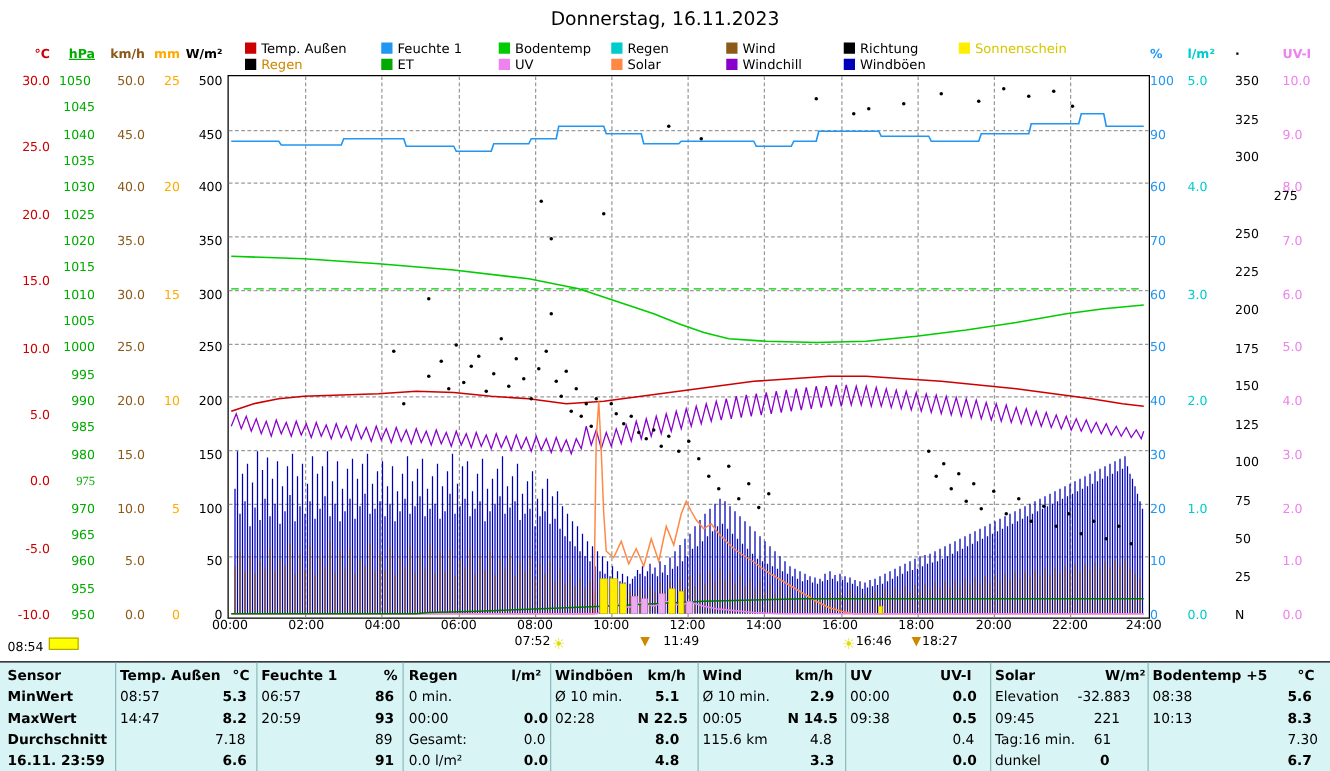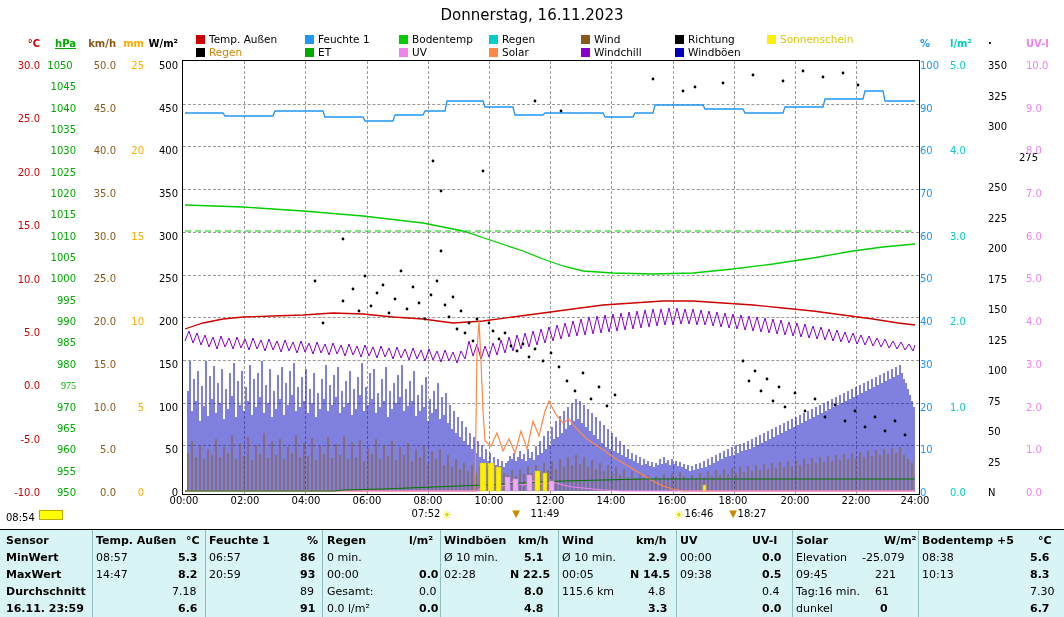--- a/index.html
+++ b/index.html
@@ -600,21 +600,21 @@
     <span class="cell b" style="left:300px">86</span>
     <span class="cell" style="left:327px">0 min.</span>
     <span class="cell b" style="left:419px"></span>
     <span class="cell" style="left:444px">Ø 10 min.</span>
     <span class="cell b" style="left:524px">5.1</span>
     <span class="cell" style="left:562px">Ø 10 min.</span>
     <span class="cell b" style="left:648px">2.9</span>
     <span class="cell" style="left:680px">00:00</span>
     <span class="cell b" style="left:762px">0.0</span>
     <span class="cell" style="left:796px">Elevation</span>
-    <span class="cell" style="left:862px">-25.079</span>
+    <span class="cell" style="left:862px">-32.883</span>
     <span class="cell" style="left:922px">08:38</span>
     <span class="cell b" style="left:1030px">5.6</span>
   </div>
 
   <div class="trow" style="top:36px">
     <span class="cell b" style="left:6px">MaxWert</span>
     <span class="cell" style="left:96px">14:47</span>
     <span class="cell b" style="left:178px">8.2</span>
     <span class="cell" style="left:209px">20:59</span>
     <span class="cell b" style="left:300px">93</span>

